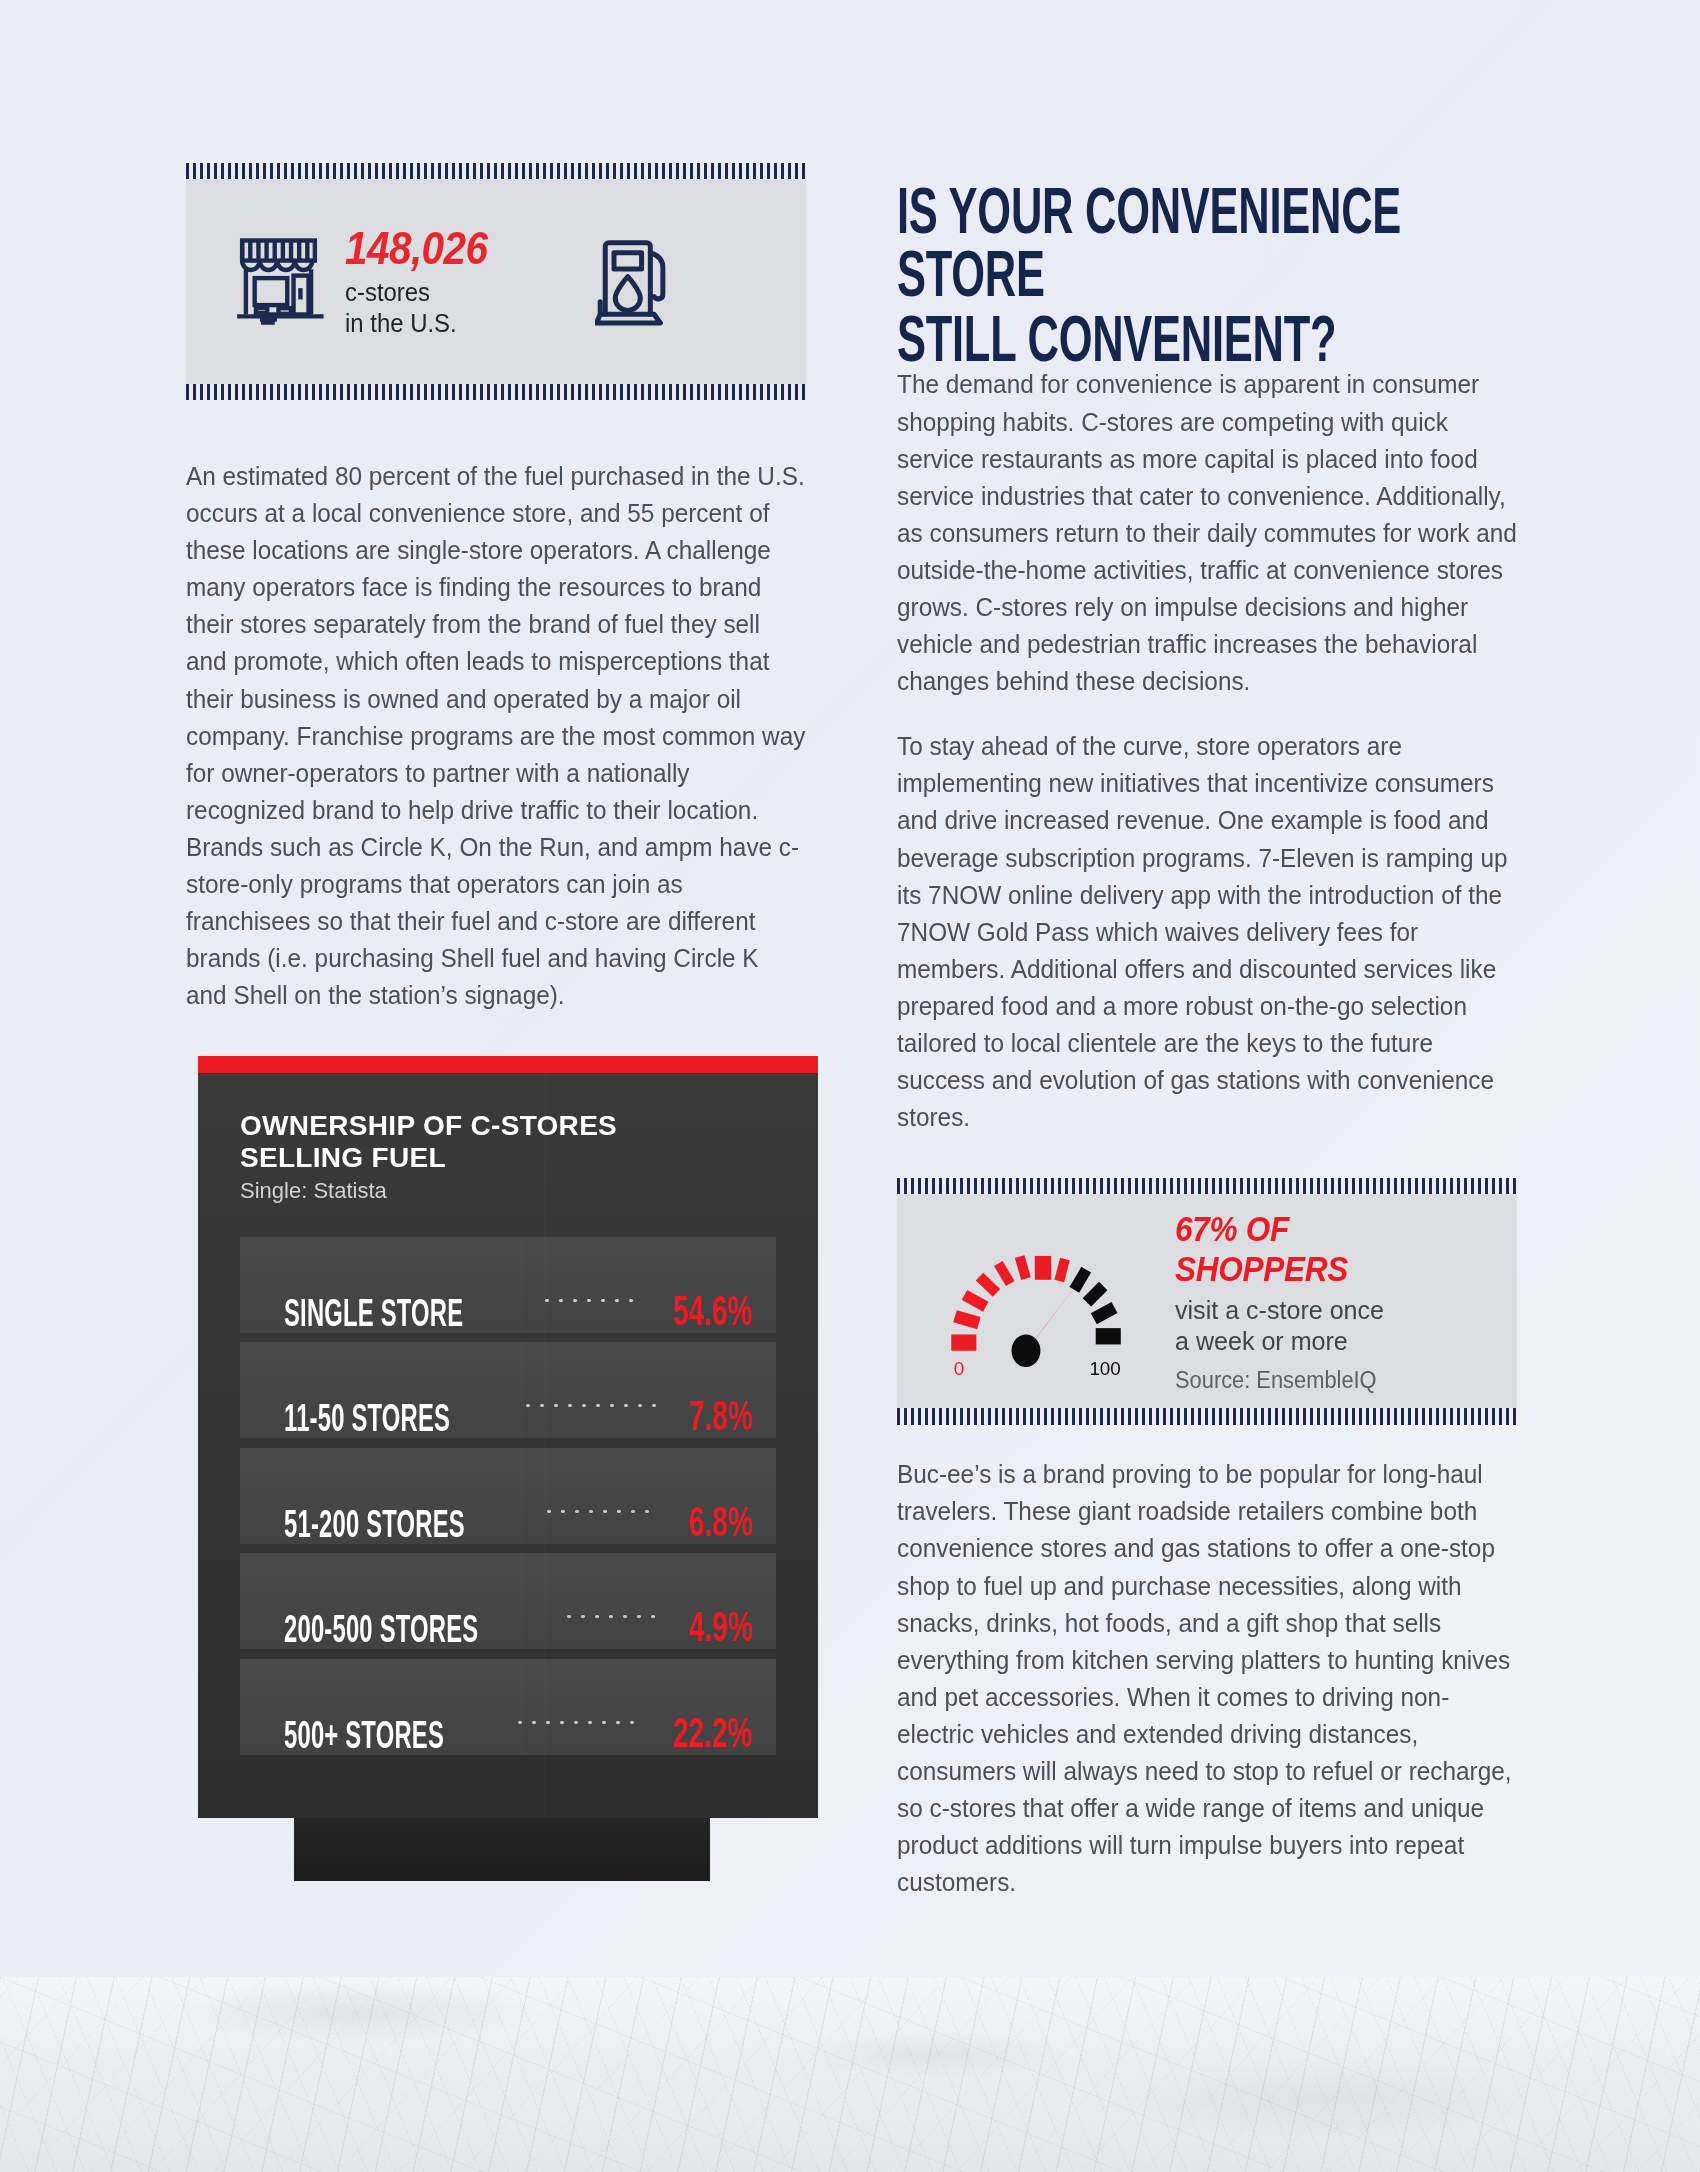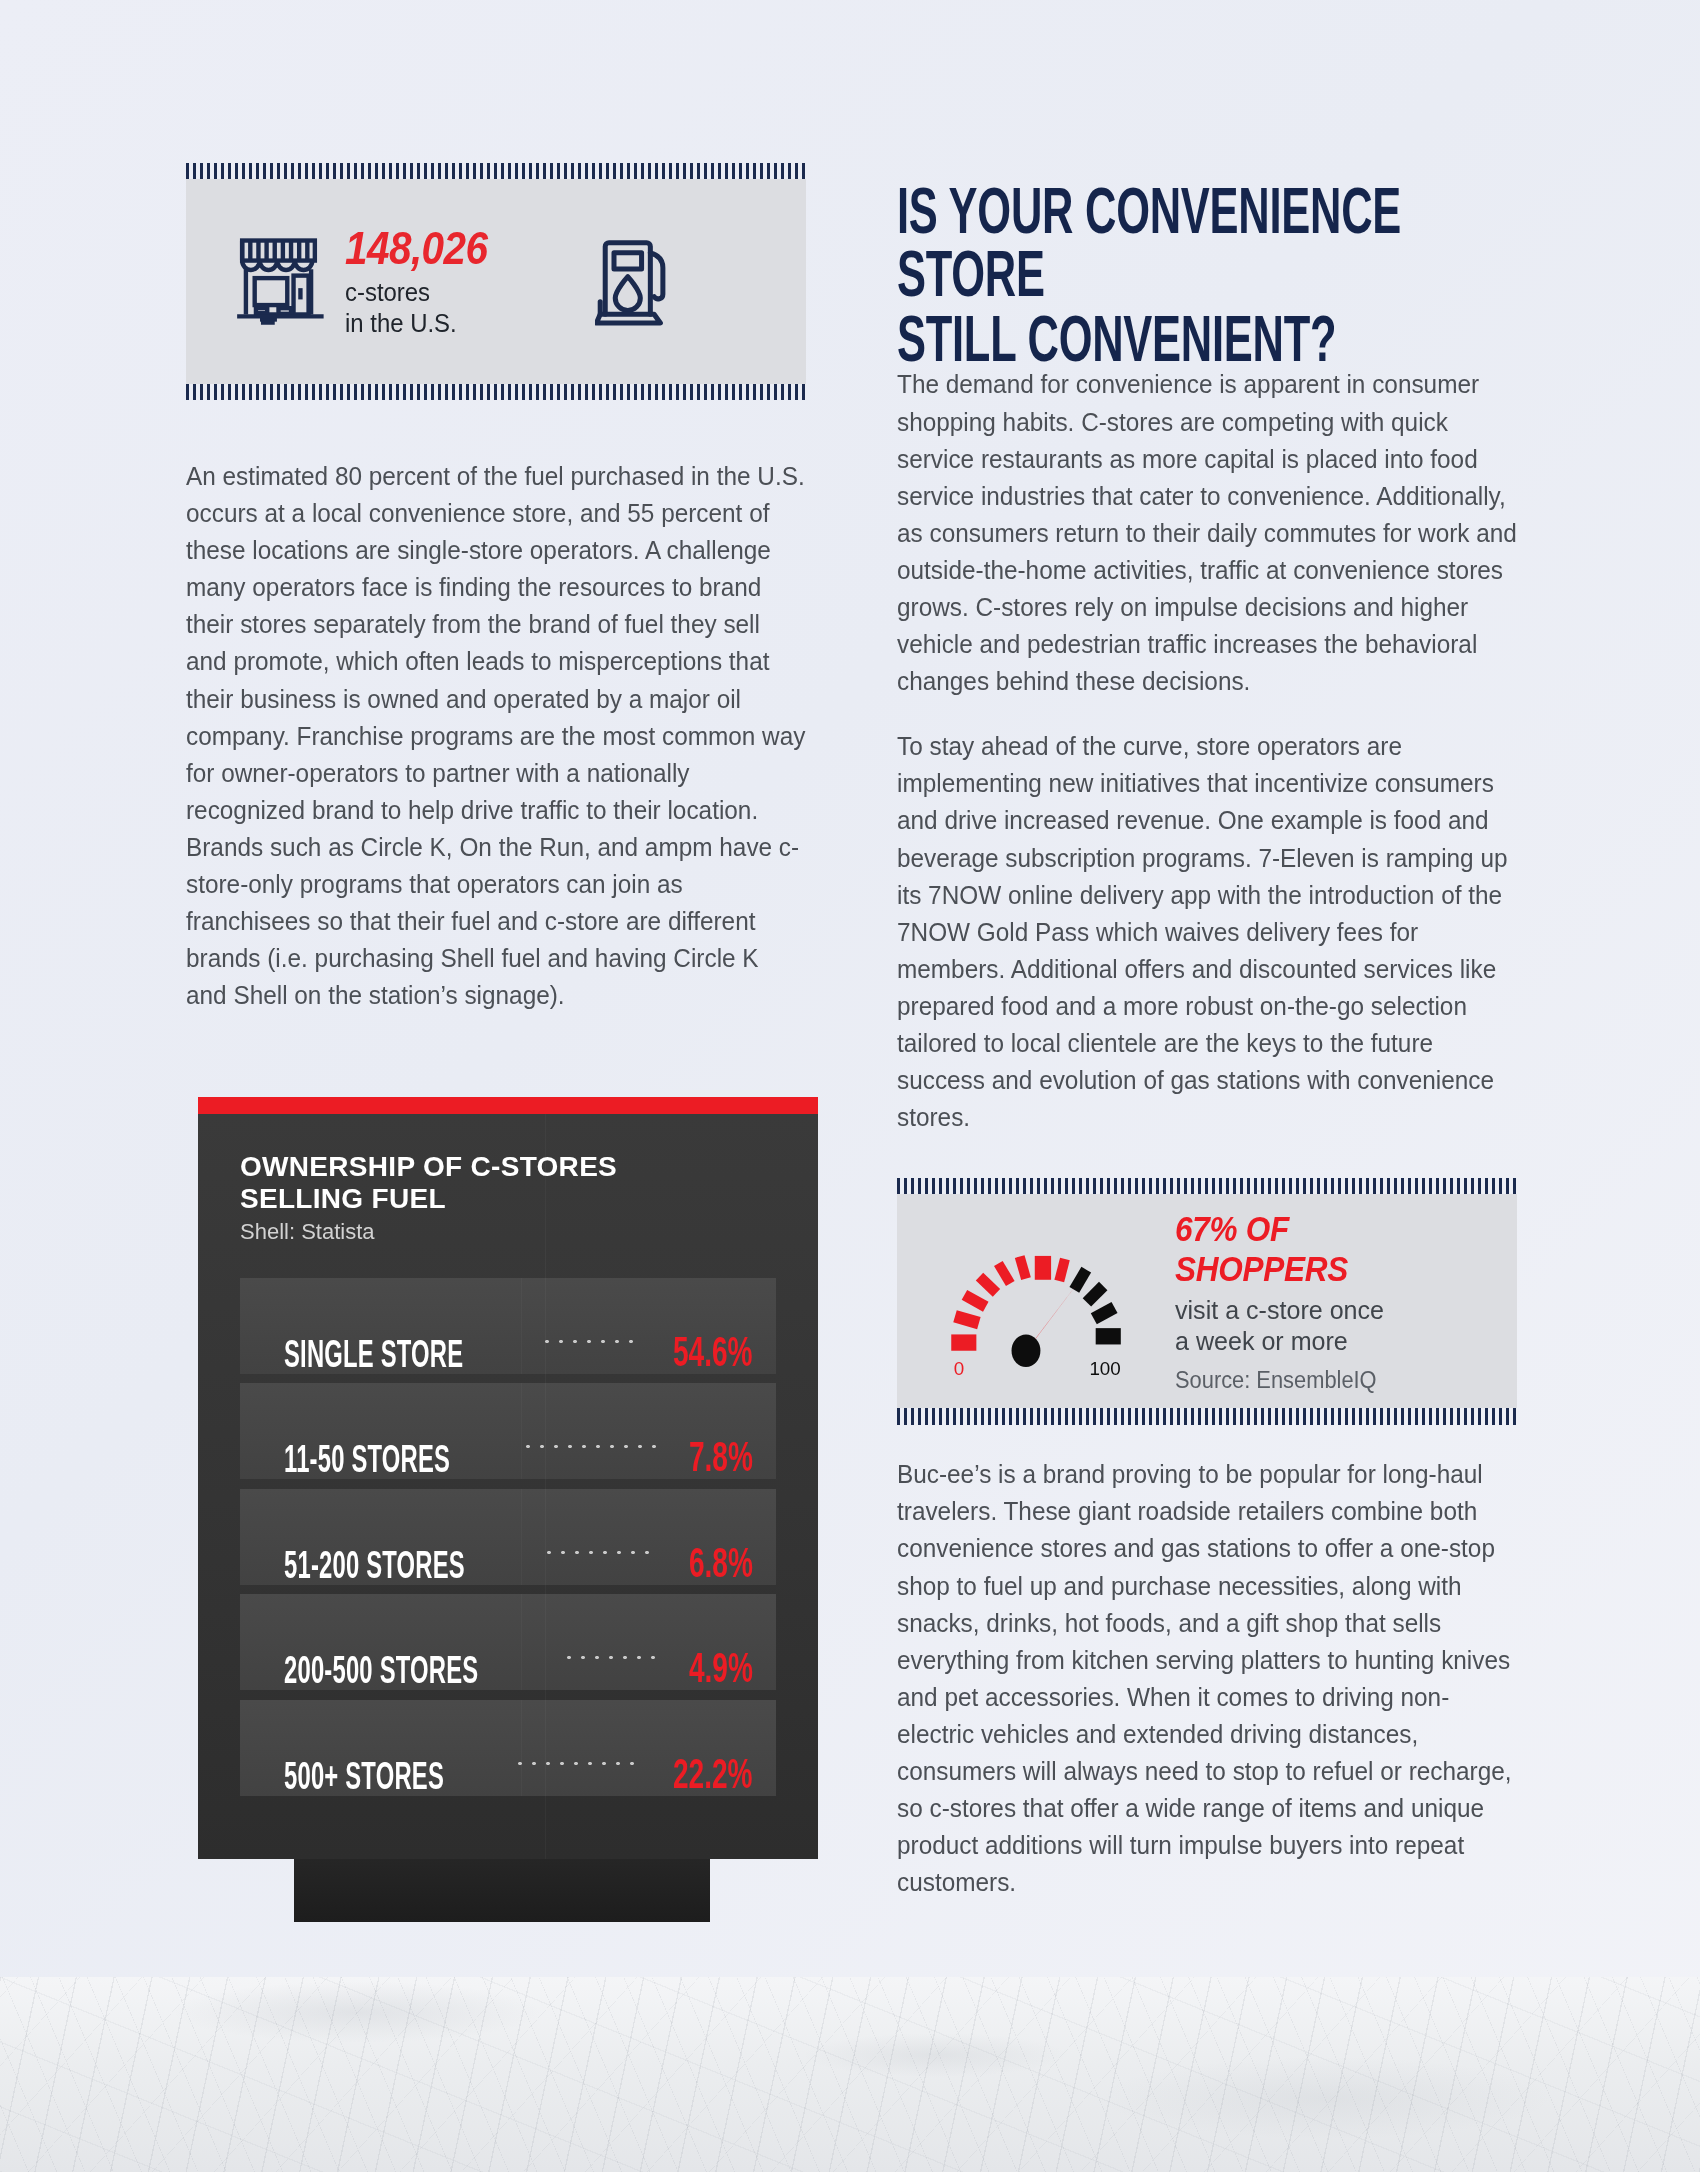--- a/index.html
+++ b/index.html
@@ -98,21 +98,21 @@
     color: #15254c;
     text-transform: uppercase;
     transform: scaleX(.82) scaleY(1.22);
     transform-origin: left top;
     width: 122%;
     margin-bottom: 30px;
   }
   .headline span { display: block; }
 
   
-  .chart-wrap { margin-top: 83px; position: relative; padding-left: 12px; }
+  .chart-wrap { margin-top: 42px; position: relative; padding-left: 12px; }
   .chart-topbar { height: 16.4px; background: #ec1c24; width: 620px; }
   .chart-panel {
     width: 620px;
     background: linear-gradient(180deg, #3a3a3a 0%, #333333 60%, #2d2d2d 100%);
     padding: 37px 42px 54px 42px;
     position: relative;
   }
   .chart-panel::after {
     content:"";
     position:absolute; top:0; bottom:0; left:56%; width: 0.6px;
@@ -245,21 +245,21 @@
         </div>
       </div>
 
       <p class="body-copy copy-left">An estimated 80 percent of the fuel purchased in the U.S. occurs at a local convenience store, and 55 percent of these locations are single-store operators. A challenge many operators face is finding the resources to brand their stores separately from the brand of fuel they sell and promote, which often leads to misperceptions that their business is owned and operated by a major oil company. Franchise programs are the most common way for owner-operators to partner with a nationally recognized brand to help drive traffic to their location. Brands such as Circle K, On the Run, and ampm have c-store-only programs that operators can join as franchisees so that their fuel and c-store are different brands (i.e. purchasing Shell fuel and having Circle K and Shell on the station’s signage).</p>
 
       <div class="chart-wrap">
         <div class="chart-topbar"></div>
         <div class="chart-panel">
           <div class="chart-title">Ownership of c-stores</div>
           <div class="chart-title">selling fuel</div>
-          <div class="chart-source">Shell: Statista</div>
+          <div class="chart-source">Single: Statista</div>
 
           <div class="bars">
             <div class="bar-row">
               <span class="bar-label">Single store</span>
               <span class="bar-dots"></span>
               <span class="bar-value">54.6%</span>
             </div>
             <div class="bar-row">
               <span class="bar-label">11-50 stores</span>
               <span class="bar-dots"></span>

